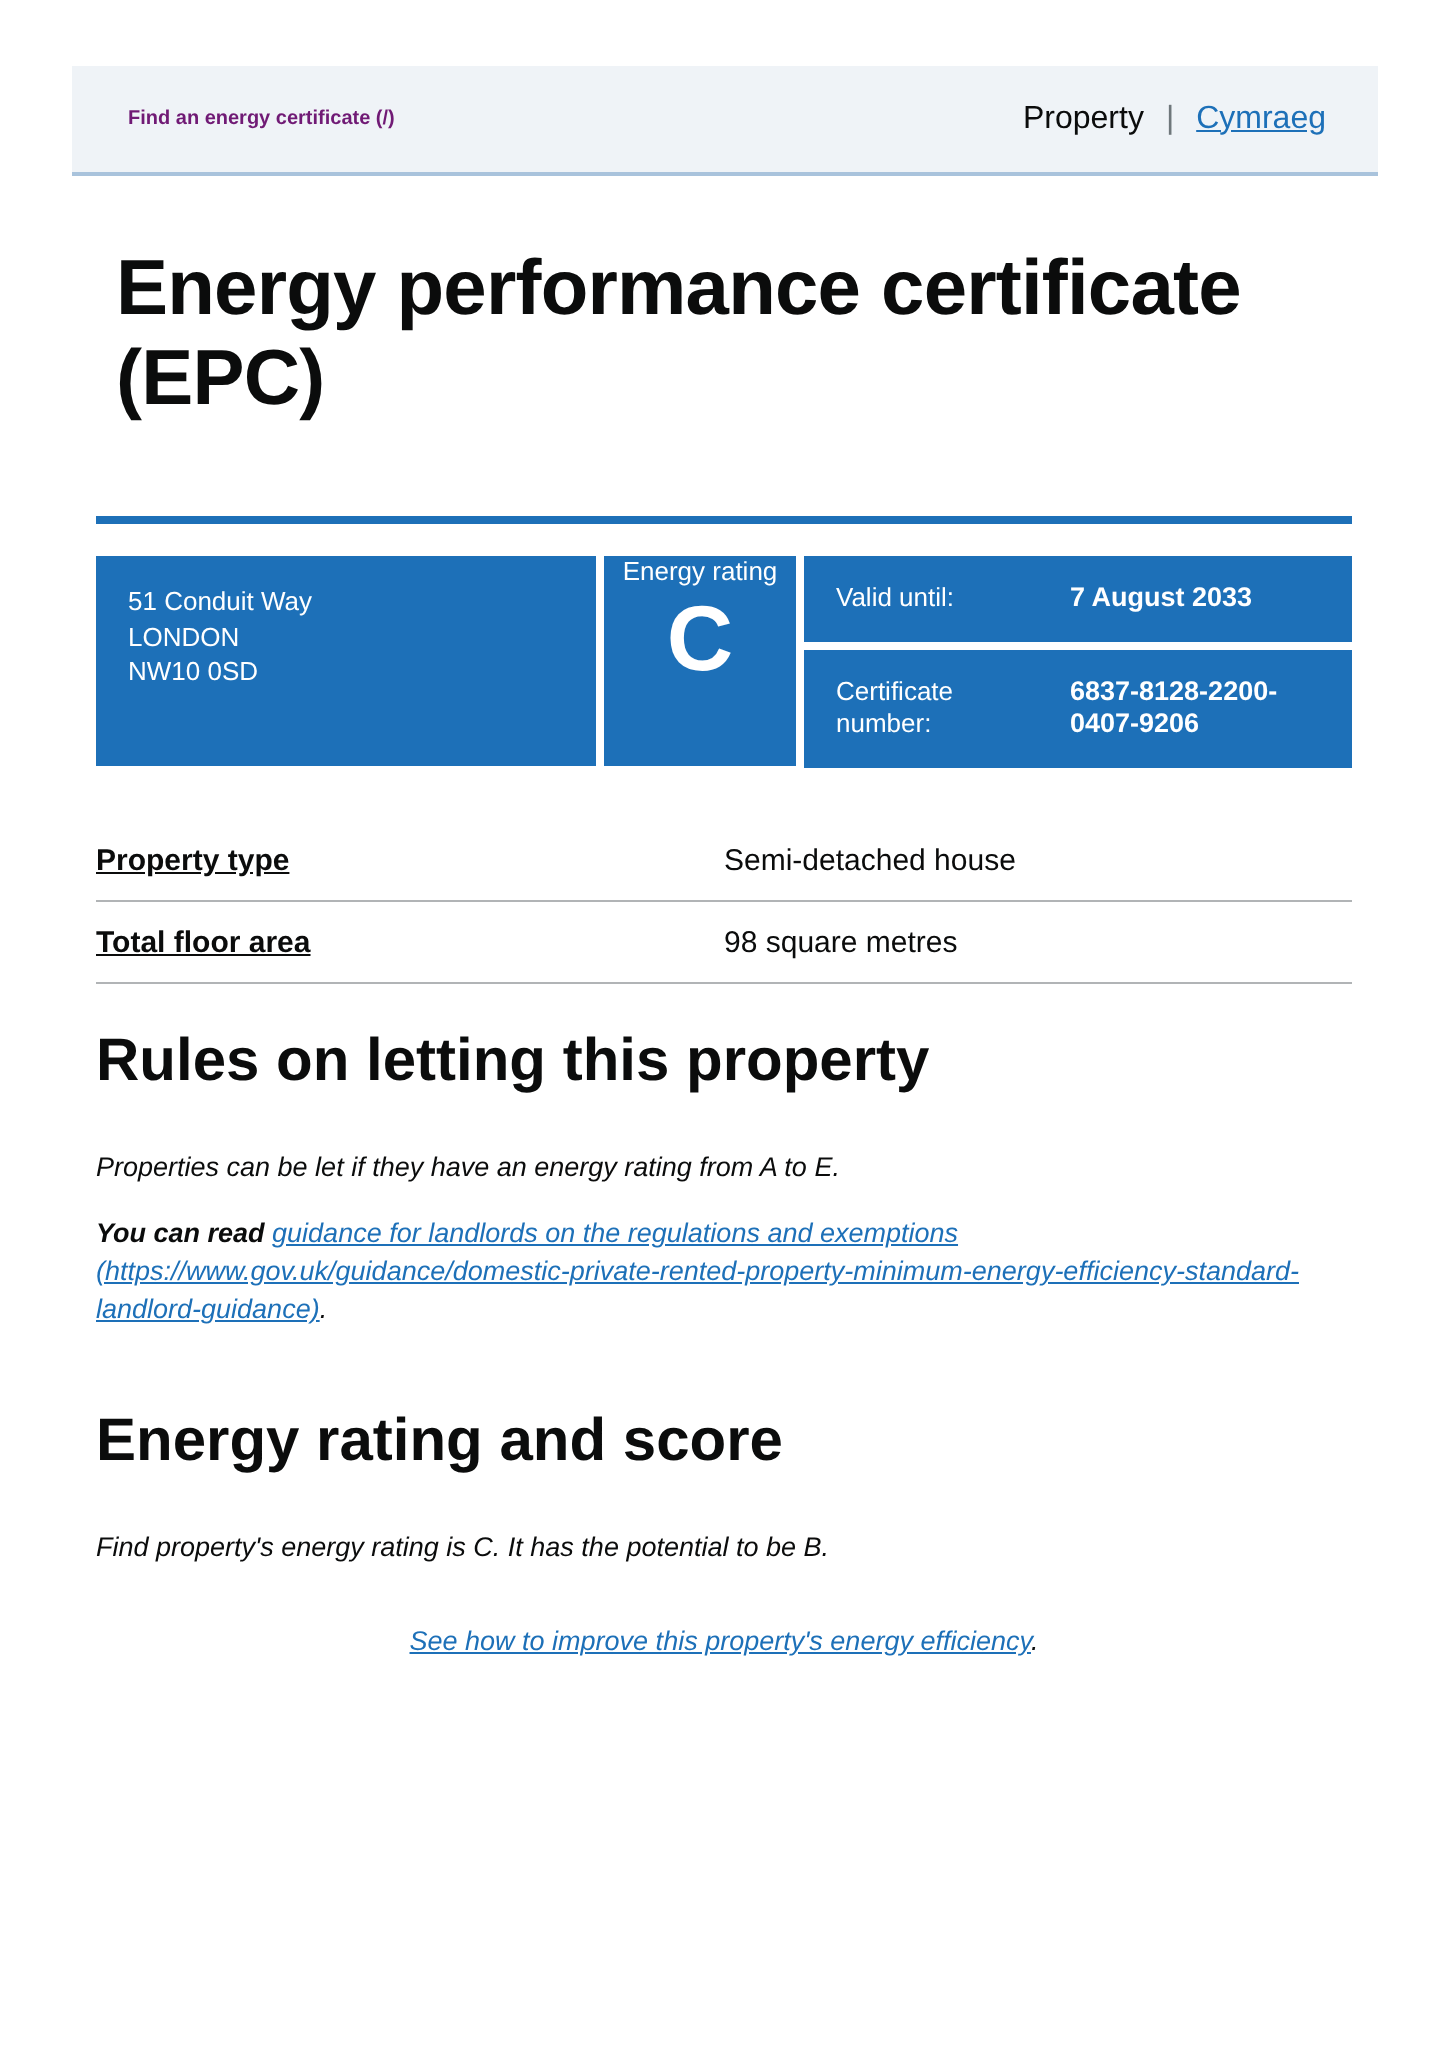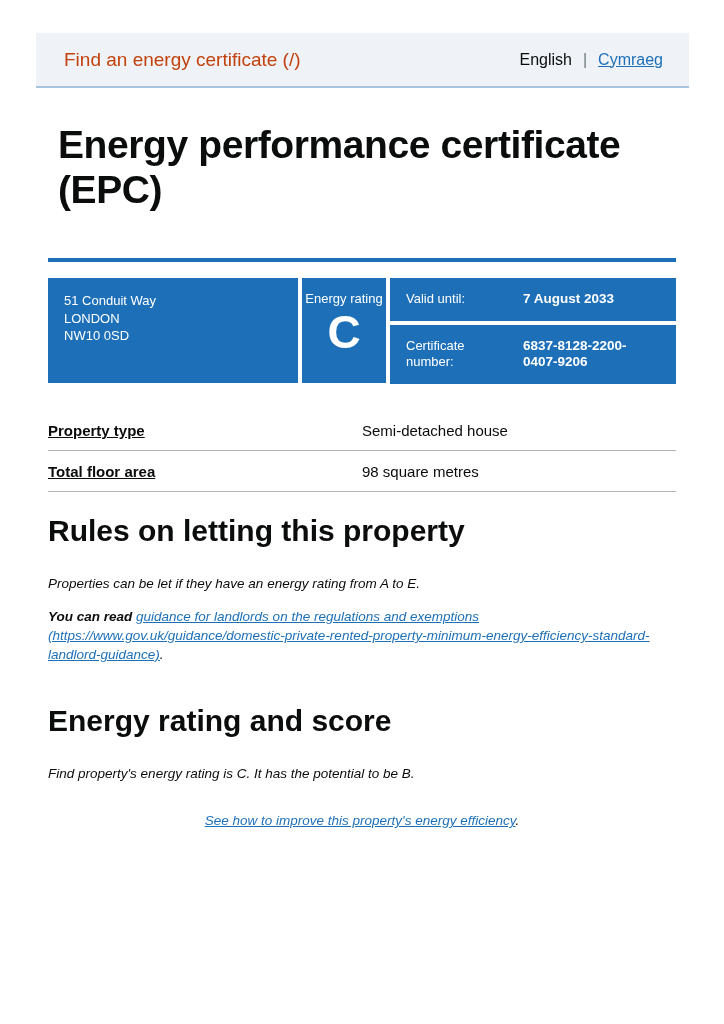--- a/index.html
+++ b/index.html
@@ -22,23 +22,23 @@
     height: 55px;
     background: #eff3f7;
     border-bottom: 2px solid #a9c3dc;
     box-sizing: border-box;
     display: flex;
     align-items: center;
     justify-content: space-between;
     padding: 0 26px 0 28px;
   }
   .service-name {
-    font-weight: normal;
-    font-size: 19px;
-    color: #c2410c;
+    font-weight: bold;
+    font-size: 10px;
+    color: #701a75;
   }
   .lang {
     font-size: 16px;
     display: flex;
     align-items: center;
     gap: 11px;
   }
   .lang .sep { color: #6f777b; font-weight: normal; }
   a.link {
     color: #1d70b8;
@@ -68,24 +68,24 @@
   }
   .panel { background: #1d70b8; color: #ffffff; box-sizing: border-box; }
   .p-address {
     width: 250px;
     flex: none;
     padding: 14px 16px;
     font-size: 13px;
     line-height: 17.5px;
   }
   .p-rating {
-    width: 84px;
+    width: 96px;
     flex: none;
     text-align: center;
-    padding-top: 13px;
+    padding-top: 0;
   }
   .rating-label { font-size: 13px; }
   .rating-letter {
     font-size: 46px;
     line-height: 46px;
     font-weight: bold;
     margin-top: 3px;
   }
   .p-col { flex: 1; display: flex; flex-direction: column; gap: 4px; }
   .p-row {
@@ -126,21 +126,21 @@
   .lead-bold { font-weight: bold; }
 </style>
 </head>
 <body>
 
 <div class="page">
 
   <header class="band">
     <div class="service-name">Find an energy certificate (/)</div>
     <div class="lang">
-      <span>English</span>
+      <span>Property</span>
       <span class="sep">|</span>
       <a class="link">Cymraeg</a>
     </div>
   </header>
 
   <main>
 
     <h1><span>Energy performance certificate</span><br><span>(EPC)</span></h1>
 
     <div class="rule"></div>

